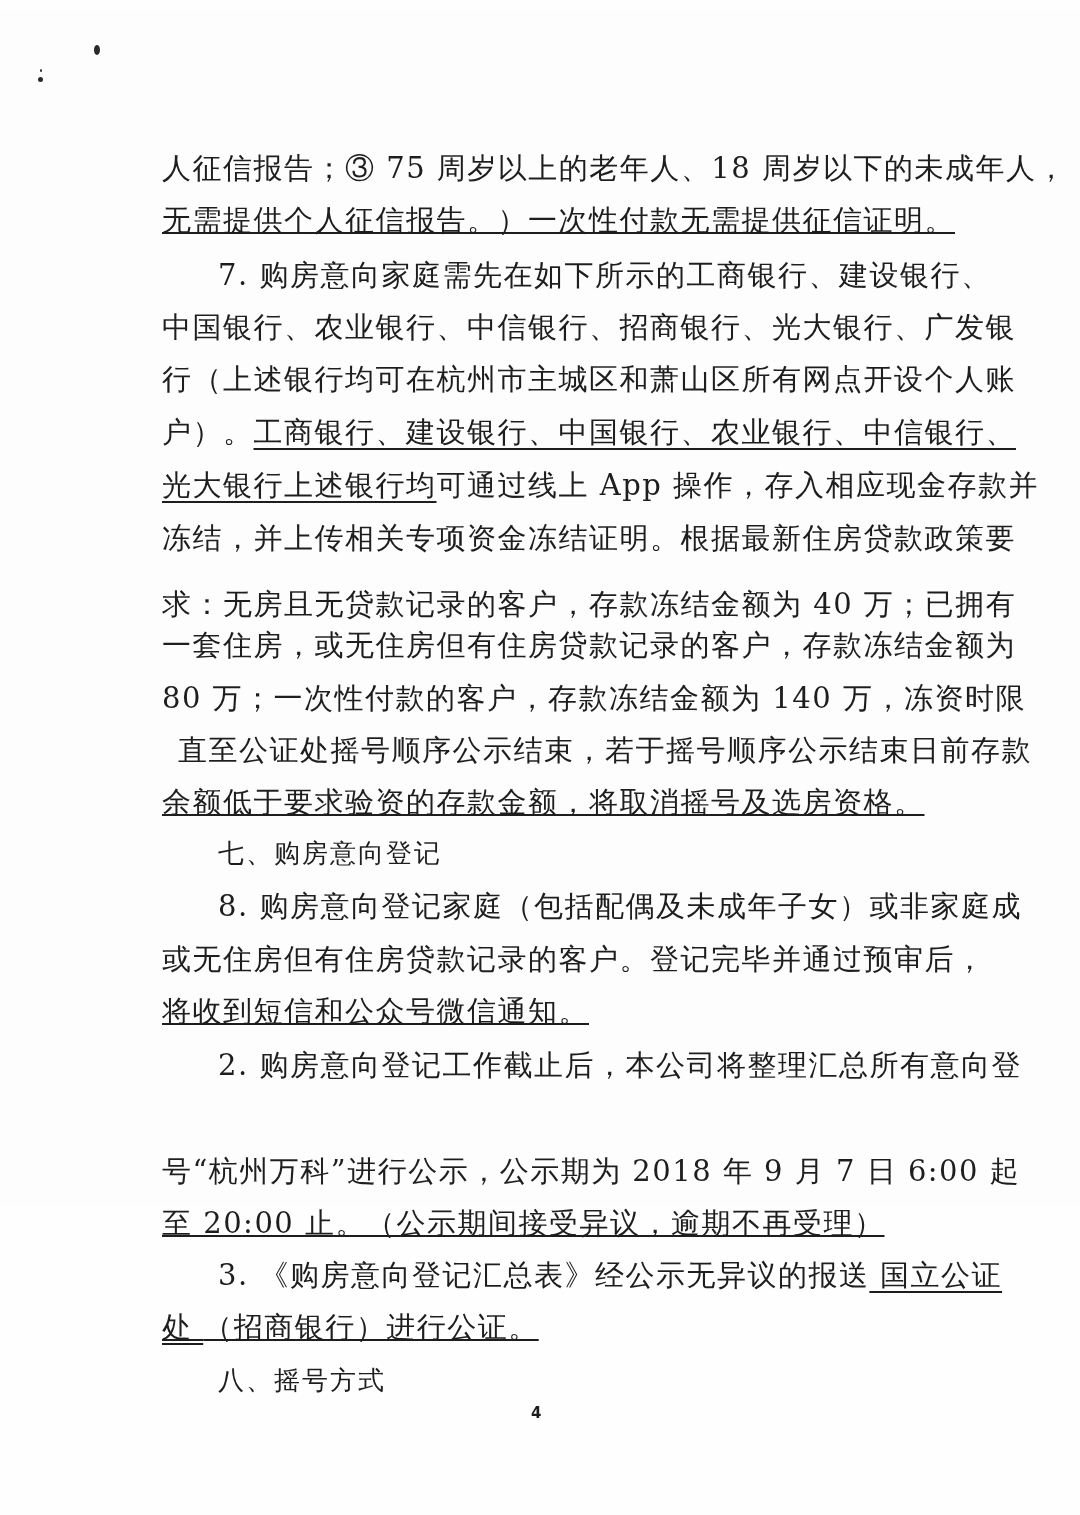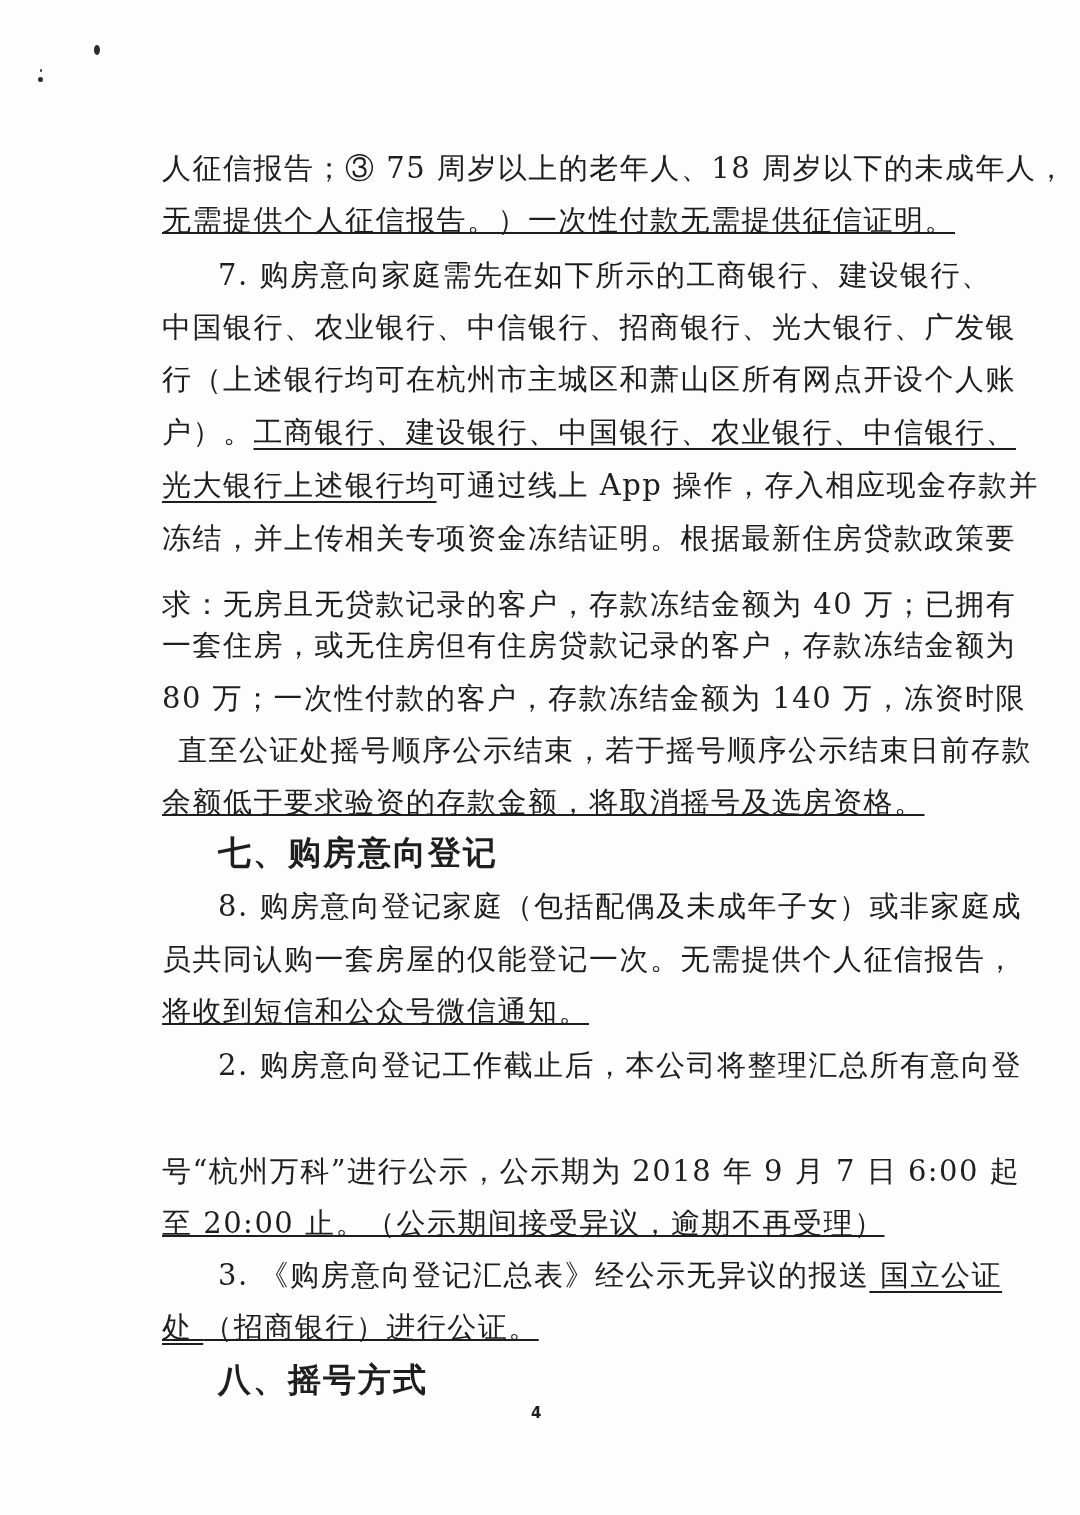--- a/index.html
+++ b/index.html
@@ -36,23 +36,23 @@
     white-space: nowrap;
     letter-spacing: 1.5px;
     text-align: justify;
     text-align-last: justify;
   }
   .line.short { text-align-last: left; text-decoration: underline; }
   .indent { left: 218px; width: 704px; }
   .heading {
     position: absolute;
     left: 218px;
-    font-size: 33px;
+    font-size: 26px;
     line-height: 34px;
-    font-weight: bold;
+    font-weight: normal;
     letter-spacing: 2px;
     white-space: nowrap;
   }
   .u { text-decoration: underline; text-underline-offset: 6px; text-decoration-thickness: 2px; }
   .page-num {
     position: absolute;
     left: 531px;
     top: 1393px;
     font-family: "DejaVu Sans", "Liberation Sans", sans-serif;
     font-size: 15px;
@@ -83,21 +83,21 @@
   <div class="line" style="top:510px;">冻结，并上传相关专项资金冻结证明。根据最新住房贷款政策要</div>
   <div class="line" style="top:564px;margin-top:12px;">求：无房且无贷款记录的客户，存款冻结金额为 40 万；已拥有</div>
   <div class="line" style="top:617px;">一套住房，或无住房但有住房贷款记录的客户，存款冻结金额为</div>
   <div class="line" style="top:670px;">80 万；一次性付款的客户，存款冻结金额为 140 万，冻资时限</div>
   <div class="line" style="top:722px;margin-left:16px;">直至公证处摇号顺序公示结束，若于摇号顺序公示结束日前存款</div>
   <div class="line short" style="top:774px;">余额低于要求验资的存款金额，将取消摇号及选房资格。</div>
 
   <div class="heading" style="top:825px;">七、购房意向登记</div>
 
   <div class="line indent" style="top:878px;">8. 购房意向登记家庭（包括配偶及未成年子女）或非家庭成</div>
-  <div class="line" style="top:931px;">员共同认购一套房屋的仅能登记一次。无需提供个人征信报告，</div>
+  <div class="line" style="top:931px;">或无住房但有住房贷款记录的客户。登记完毕并通过预审后，</div>
   <div class="line short" style="top:983px;">将收到短信和公众号微信通知。</div>
 
   <div class="line indent" style="top:1037px;">2. 购房意向登记工作截止后，本公司将整理汇总所有意向登</div>
   <div class="line" style="top:1143px;">号“杭州万科”进行公示，公示期为 2018 年 9 月 7 日 6:00 起</div>
   <div class="line short" style="top:1195px;">至 20:00 止。（公示期间接受异议，逾期不再受理）</div>
 
   <div class="line indent" style="top:1247px;">
     <span>3. 《购房意向登记汇总表》经公示无异议的报送</span><span class="u"> 国立公证</span>
   </div>
   <div class="line short" style="top:1299px;">

